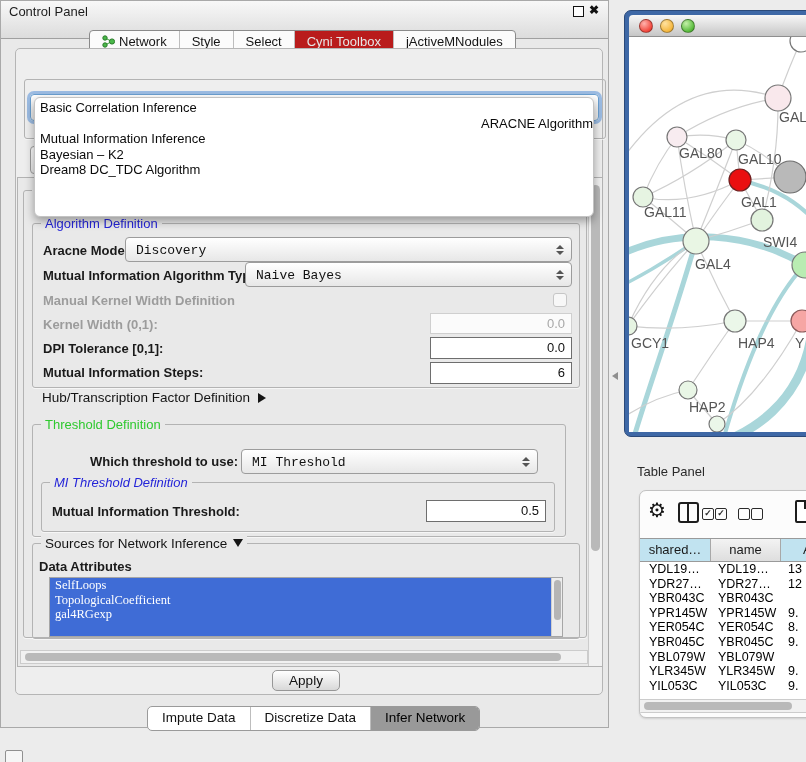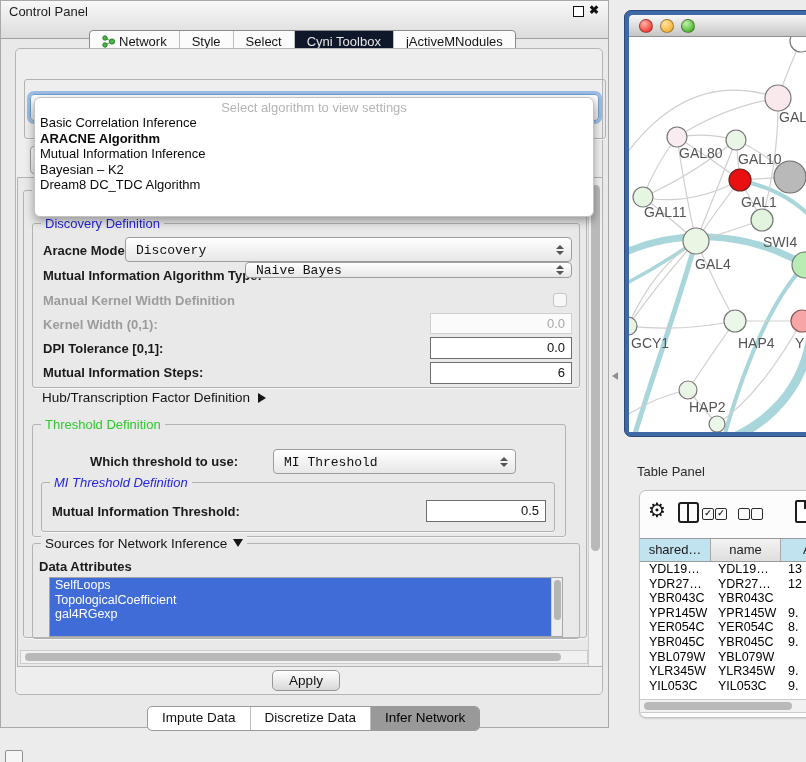--- a/index.html
+++ b/index.html
@@ -12,61 +12,61 @@
        border-bottom:1px solid #a0a0a0;box-sizing:border-box;}
   .cp-title{left:8px;top:3px;font-size:13px;color:#1c1c1c;}
   .float-ico{left:572px;top:5px;width:9px;height:9px;border:1.5px solid #111;background:#fdfdfd;}
   .close-ico{left:588px;top:2px;font-size:12px;font-weight:bold;color:#111;}
   
   .tabstrip{left:88px;top:29px;height:21px;display:flex;border:1px solid #8a8a8a;border-radius:4px;
        overflow:hidden;background:#fbfbfb;}
   .tab{padding:0 12px;line-height:20px;font-size:13px;color:#151515;border-left:1px solid #bdbdbd;
        display:flex;align-items:center;gap:4px;white-space:nowrap;}
   .tab:first-child{border-left:none;align-items:center;}
-  .tab.sel{background:#0f172a;color:#e6e6e6;}
+  .tab.sel{background:#b91c1c;color:#e6e6e6;}
   
   .content{left:14px;top:47px;width:588px;height:647px;background:#eeeeee;border:1px solid #b5b5b5;
        border-radius:5px;box-sizing:border-box;}
   
   .grp{border:1px solid #b3b3b3;border-radius:3px;box-shadow:0 1px 0 rgba(255,255,255,.6);}
   .grp-label{position:absolute;top:-8px;font-size:13px;background:#eeeeee;padding:0 4px;white-space:nowrap;}
   .combo{background:linear-gradient(#ffffff,#e7e7e7);border:1px solid #9c9c9c;border-radius:4px;
        box-sizing:border-box;font-size:13px;color:#111;font-family:Liberation Mono, monospace;}
   .combo .val{position:absolute;left:10px;top:50%;transform:translateY(-50%);white-space:nowrap;}
   .spin{position:absolute;right:7px;top:50%;transform:translateY(-50%);width:8px;height:10px;}
   .spin:before,.spin:after{content:"";position:absolute;left:0;border-left:4px solid transparent;border-right:4px solid transparent;}
   .spin:before{top:0;border-bottom:4px solid #555;}
   .spin:after{bottom:0;border-top:4px solid #555;}
   .focusring{box-shadow:0 0 0 3px rgba(110,160,220,.65);border-color:#6a9fd0;}
   
   .popup{left:18px;top:48px;width:560px;height:120px;background:#ffffff;border:1px solid #c3c3c3;
        border-radius:6px;box-shadow:0 4px 10px rgba(0,0,0,.35);z-index:50;box-sizing:border-box;padding-top:2px;}
   .popup .prompt{text-align:center;color:#b4b4b4;font-size:13px;height:15px;}
   .popup .item{font-size:13px;color:#0a0a0a;line-height:15.5px;padding-left:5px;white-space:nowrap;}
-  .popup .item.bold{font-weight:bold;}
+  .popup .item.bold{font-weight:normal;text-align:right;}
   
   .scrollpane{left:1px;top:128px;width:586px;height:490px;border:1px solid #b3b3b3;background:#e9e9e9;box-sizing:border-box;}
   .vsb{position:absolute;right:0;top:0;width:14px;height:100%;background:#f1f1f1;border-left:1px solid #cccccc;box-sizing:border-box;}
   .vsb .thumb{position:absolute;left:2px;width:9px;background:#b9b9b9;border-radius:5px;}
   .glabel-blue{color:#2424d8;}
   .glabel-green{color:#2fc92f;}
   .lbl{font-size:13px;color:#1a1a1a;font-weight:bold;white-space:nowrap;}
   .lbl.dis{color:#9c9c9c;}
   .field{box-sizing:border-box;background:#ffffff;border:1px solid #6e6e6e;font-size:13px;color:#111;
        text-align:right;padding:0 6px;line-height:20px;}
   .field.dis{background:#fbfbfb;border:1px solid #cfcfcf;color:#a8a8a8;}
   .chk{box-sizing:border-box;width:14px;height:14px;border:1px solid #c6c6c6;border-radius:3px;background:#f7f7f7;}
   .tri-r{display:inline-block;width:0;height:0;border-top:5px solid transparent;border-bottom:5px solid transparent;
        border-left:8px solid #151515;margin-left:8px;vertical-align:-1px;}
   .tri-d{display:inline-block;width:0;height:0;border-left:5px solid transparent;border-right:5px solid transparent;
        border-top:8px solid #151515;margin-left:6px;vertical-align:1px;}
   .plainlbl{font-size:13.5px;color:#141414;white-space:nowrap;}
   .attrlist{box-sizing:border-box;background:#ffffff;border:1px solid #a6a6a6;overflow:hidden;}
   .attritem{height:14.5px;line-height:14.5px;background:#3f6cd6;color:#ffffff;font-size:12.5px;padding-left:5px;
-       margin-right:11px;white-space:nowrap;}
+       margin-right:11px;white-space:nowrap;font-family:Liberation Serif, serif;}
   .list-vsb{position:absolute;right:0;top:0;width:11px;height:100%;background:#ededed;border-left:1px solid #cfcfcf;box-sizing:border-box;}
   .list-vsb .thumb{position:absolute;left:1.5px;top:2px;width:7px;height:40px;background:#b5b5b5;border-radius:4px;}
   .hsb{background:#f1f1f1;border:1px solid #cccccc;box-sizing:border-box;}
   .hsb .thumb{position:absolute;top:2px;height:8px;background:#b9b9b9;border-radius:5px;}
   .btn{box-sizing:border-box;background:linear-gradient(#ffffff,#d8d8d8);border:1px solid #979797;border-radius:5px;
        font-size:13.5px;color:#111;text-align:center;}
   
   .segstrip{left:147px;top:706px;height:23px;display:flex;border:1px solid #9a9a9a;border-radius:5px;
        overflow:hidden;background:#ffffff;}
   .seg{padding:0 14px;line-height:22px;font-size:13.5px;color:#111;border-left:1px solid #bdbdbd;white-space:nowrap;}
@@ -149,66 +149,65 @@
     <div class="abs grp" style="left:8px;top:30px;width:580px;height:58px;"></div>
     <div class="abs combo focusring" style="left:14px;top:45px;width:569px;height:27px;">
       <span class="spin"></span>
     </div>
     <div class="abs combo" style="left:14px;top:97px;width:562px;height:28px;">
       <span class="val" style="left:42px;color:#9f9f9f;font-size:12.5px;">gal-filtered.sif default node</span>
       <span class="spin"></span>
     </div>
 
     <div class="abs popup">
-      <div class="prompt">Select algorithm to view settings</div>
       <div class="item">Basic Correlation Inference</div>
       <div class="item bold">ARACNE Algorithm</div>
       <div class="item">Mutual Information Inference</div>
       <div class="item">Bayesian – K2</div>
       <div class="item">Dream8 DC_TDC Algorithm</div>
     </div>
 
     <div class="abs scrollpane">
       <div class="vsb">
         <div class="thumb" style="top:7px;height:366px;"></div>
       </div>
 
       <div class="abs grp" style="left:5px;top:12px;width:562px;height:446px;background:#e9e9e9;">
         <span class="grp-label" style="left:8px;background:#e9e9e9;color:#1a1a1a;">Cyni Algorithm Settings</span>
 
         <div class="abs grp" style="left:8px;top:32px;width:546px;height:163px;">
-          <span class="grp-label glabel-blue" style="left:8px;background:#e9e9e9;">Discovery Definition</span>
+          <span class="grp-label glabel-blue" style="left:8px;background:#e9e9e9;">Algorithm Definition</span>
           <div class="abs lbl" style="left:10px;top:19px;">Aracne Mode:</div>
           <div class="abs combo" style="left:92px;top:13px;width:447px;height:25px;">
             <span class="val">Discovery</span>
             <span class="spin"></span>
           </div>
           <div class="abs lbl" style="left:10px;top:44px;">Mutual Information Algorithm Type:</div>
-          <div class="abs combo" style="left:212px;top:38px;width:327px;height:16px;">
+          <div class="abs combo" style="left:212px;top:38px;width:327px;height:25px;">
             <span class="val">Naive Bayes</span>
             <span class="spin"></span>
           </div>
           <div class="abs lbl dis" style="left:10px;top:69px;">Manual Kernel Width Definition</div>
           <div class="abs chk" style="left:520px;top:69px;"></div>
           <div class="abs lbl dis" style="left:10px;top:93px;">Kernel Width (0,1):</div>
           <div class="abs field dis" style="left:397px;top:89px;width:142px;height:21px;">0.0</div>
           <div class="abs lbl" style="left:10px;top:117px;">DPI Tolerance [0,1]:</div>
           <div class="abs field" style="left:397px;top:113px;width:142px;height:22px;">0.0</div>
           <div class="abs lbl" style="left:10px;top:141px;">Mutual Information Steps:</div>
           <div class="abs field" style="left:397px;top:138px;width:142px;height:22px;">6</div>
         </div>
 
         <div class="abs plainlbl" style="left:18px;top:199px;">
           <span>Hub/Transcription Factor Definition</span><span class="tri-r"></span>
         </div>
 
         <div class="abs grp" style="left:8px;top:233px;width:532px;height:111px;">
           <span class="grp-label glabel-green" style="left:8px;background:#e9e9e9;">Threshold Definition</span>
           <div class="abs lbl" style="left:57px;top:29px;">Which threshold to use:</div>
-          <div class="abs combo" style="left:208px;top:24px;width:243px;height:25px;margin-left:32px;">
+          <div class="abs combo" style="left:208px;top:24px;width:297px;height:25px;">
             <span class="val">MI Threshold</span>
             <span class="spin"></span>
           </div>
           <div class="abs grp" style="left:8px;top:57px;width:512px;height:48px;">
             <span class="grp-label glabel-blue" style="left:8px;background:#e9e9e9;font-style:italic;">MI Threshold Definition</span>
             <div class="abs lbl" style="left:10px;top:21px;">Mutual Information Threshold:</div>
             <div class="abs field" style="left:384px;top:17px;width:120px;height:22px;">0.5</div>
           </div>
         </div>
 

